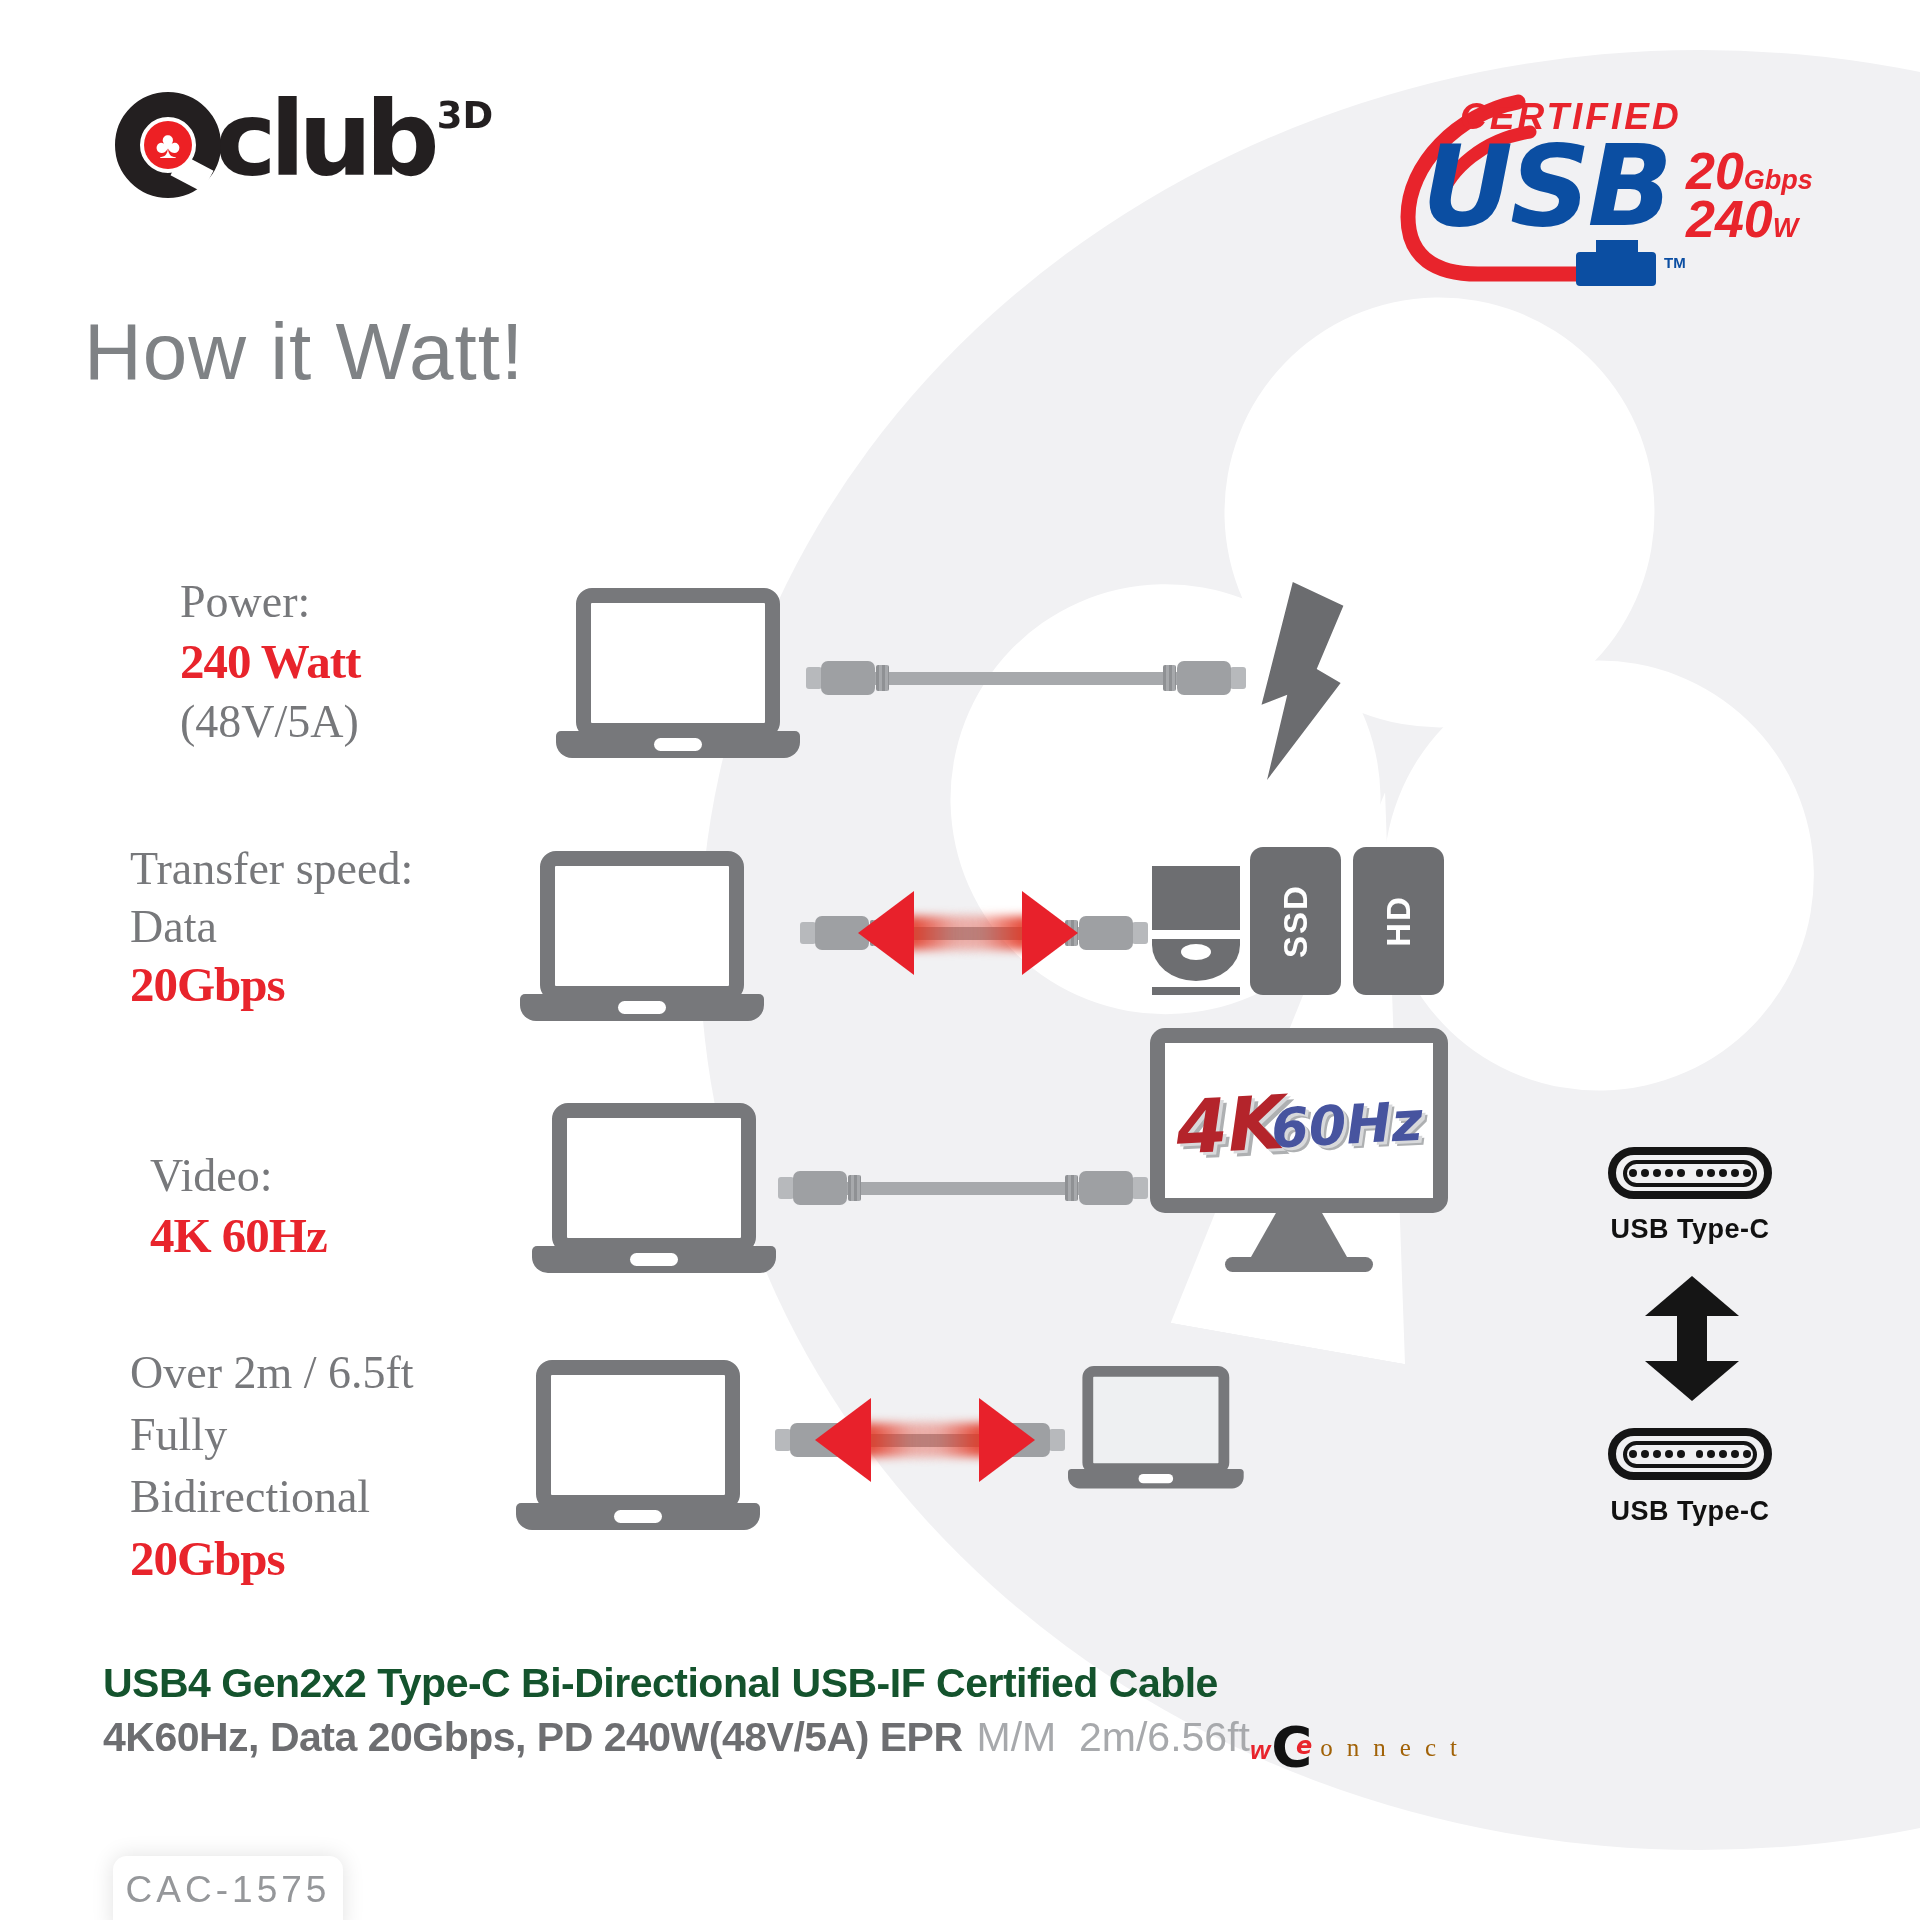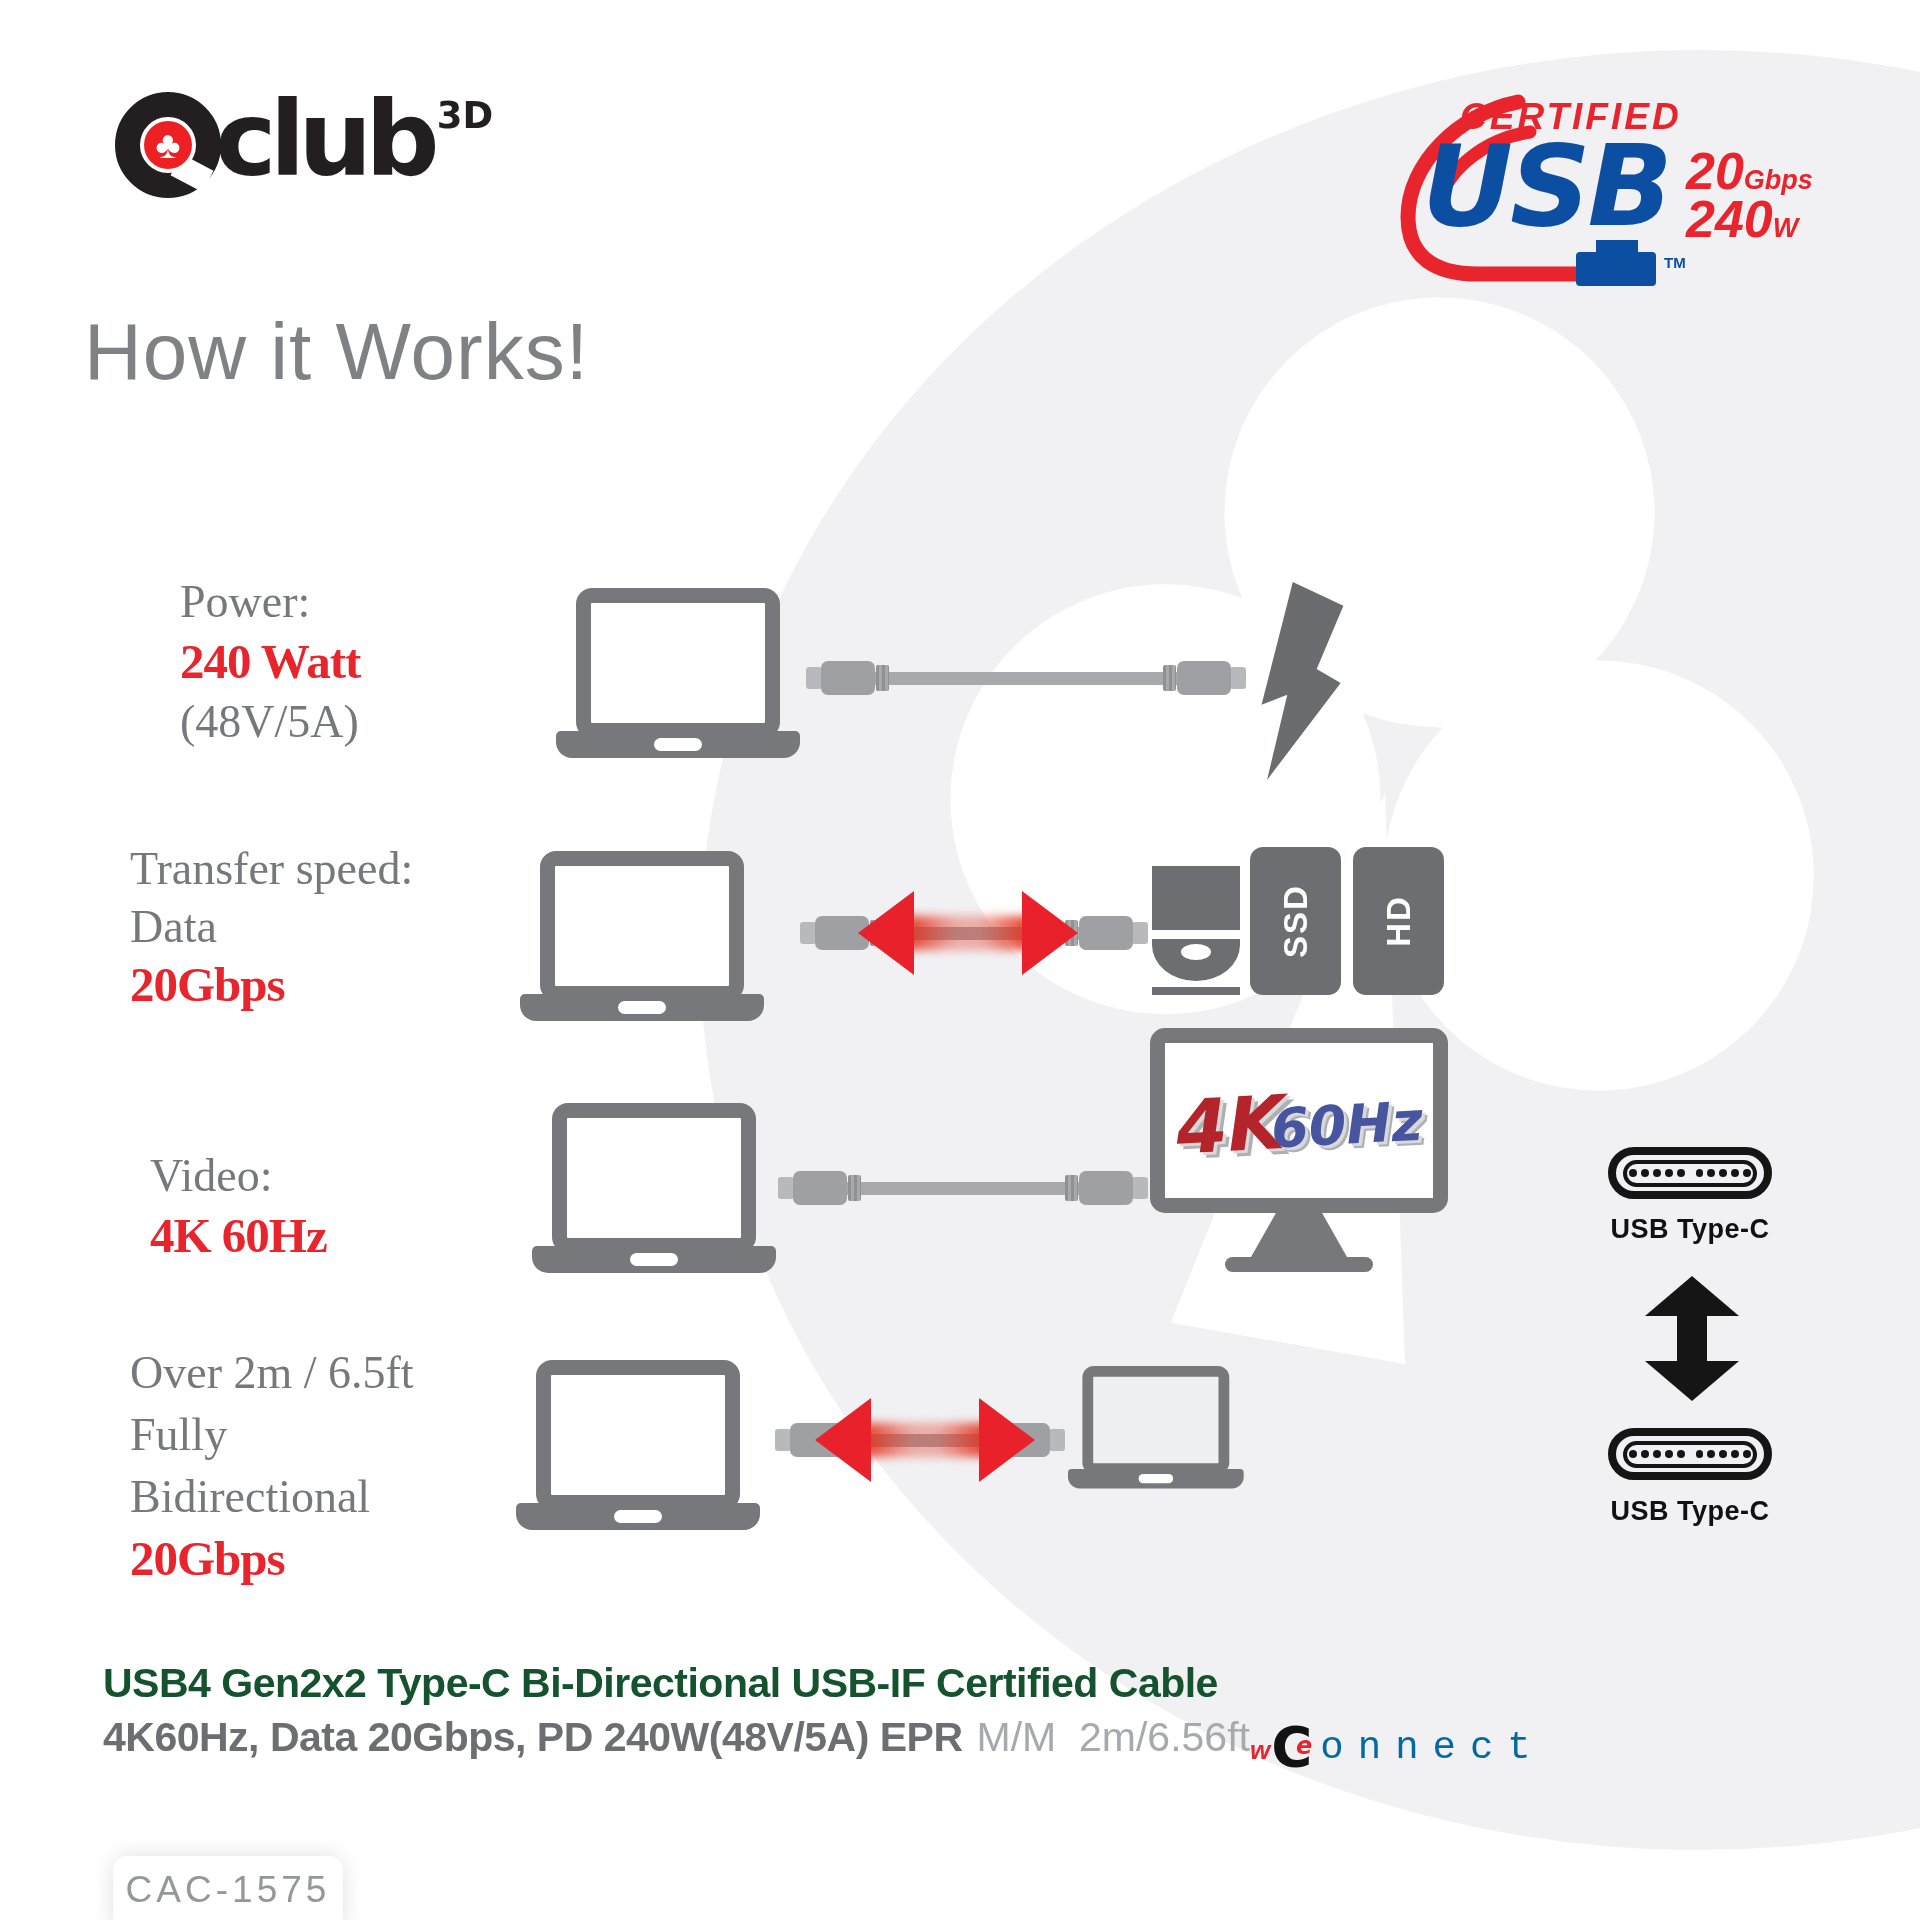--- a/index.html
+++ b/index.html
@@ -128,21 +128,21 @@
   
   .f-line1{left:103px;top:1660px;font-weight:bold;font-size:41px;color:#14532d;letter-spacing:-0.5px;}
   .f-line2{left:103px;top:1714px;font-size:41px;text-align:center;}
   .f-line2 .b{font-weight:bold;color:#6d6e71;letter-spacing:-0.5px;}
   .f-line2 .l{color:#a7a9ac;margin-left:14px;white-space:pre;}
   .weconnect{left:1250px;top:1718px;display:flex;align-items:center;height:58px;}
   .weconnect .w{color:#e8242c;font-style:italic;font-weight:bold;font-size:26px;margin-right:1px;transform:translateY(3px);}
   .weconnect .cwrap{position:relative;font-family:"DejaVu Sans",sans-serif;font-weight:bold;font-size:56px;
         line-height:1;color:#121212;}
   .weconnect .e{position:absolute;right:0px;top:15px;color:#e8242c;font-style:italic;font-weight:bold;font-size:24px;}
-  .weconnect .rest{font-family:Liberation Mono, monospace;font-size:39px;color:#0369a1;letter-spacing:14px;
+  .weconnect .rest{font-family:Liberation Serif, serif;font-size:25px;color:#a16207;letter-spacing:14px;
         margin-left:8px;transform:translateY(1px);}
   .cac-box{left:113px;top:1856px;width:230px;height:80px;background:#fff;border-radius:14px;
         box-shadow:0 0 22px rgba(0,0,0,0.12);text-align:center;}
   .cac-box span{display:inline-block;margin-top:13px;font-size:37px;color:#95979a;letter-spacing:4px;}
 </style>
 </head>
 <body>
 
 <div class="blob"></div>
 <div class="club-mark">
@@ -174,21 +174,21 @@
     </svg>
     <div class="usb-certified">CERTIFIED</div>
     <div class="usb-word">USB</div>
     <div class="usb-right">
       <div><span class="num">20</span><span class="unit">Gbps</span></div>
       <div><span class="num">240</span><span class="unit">W</span></div>
     </div>
     <div class="usb-tm">TM</div>
   </div>
 
-  <div class="abs how-title">How it Works!</div>
+  <div class="abs how-title">How it Watt!</div>
 
   <div class="rlabel" style="left:180px;top:572px;width:350px;">
     <div>Power:</div>
     <div class="red">240 Watt</div>
     <div>(48V/5A)</div>
   </div>
   <div class="laptop" style="left:556px;top:588px;">
     <div class="screen"></div>
     <div class="base">
         <div class="pad"></div>

